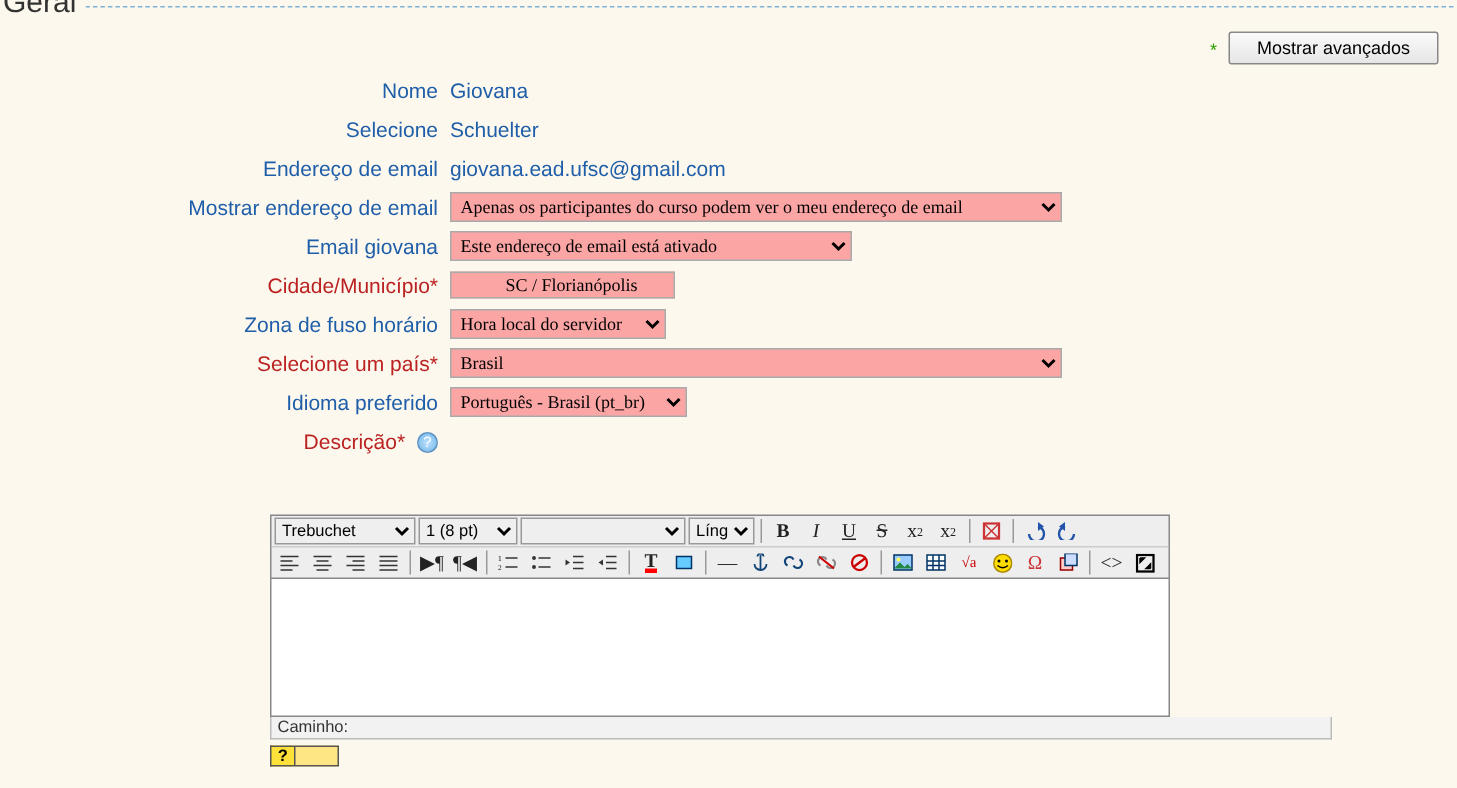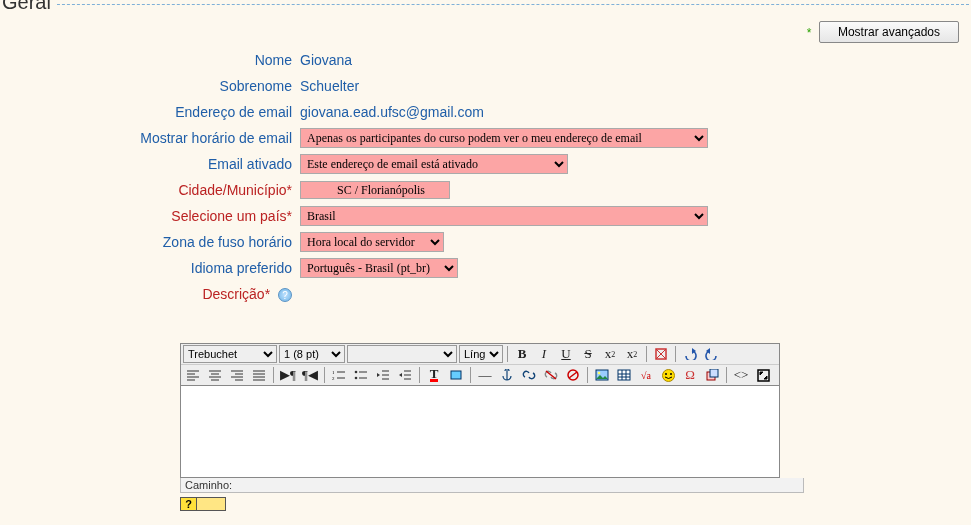--- a/index.html
+++ b/index.html
@@ -127,21 +127,21 @@
   }
   .tbtn svg { pointer-events: none; }
   .edit-area {
     width: 600px;
     height: 92px;
     border: 1px solid #888;
     border-top: none;
     background: #fff;
   }
   .pathbar {
-    width: 624px;
+    width: 708px;
     border: 1px solid #bbb;
     border-top: none;
     background: #f2f2f2;
     font-size: 11px;
     padding: 1px 4px;
     color: #333;
   }
   .kbd-badge {
     margin-top: 4px;
     display: inline-flex;
@@ -176,72 +176,72 @@
   </div>
 
   <div class="form-rows">
 
     <div class="row">
       <div class="label">Nome</div>
       <div class="value">Giovana</div>
     </div>
 
     <div class="row">
-      <div class="label">Sobrenome</div>
+      <div class="label">Selecione</div>
       <div class="value">Schuelter</div>
     </div>
 
     <div class="row">
       <div class="label">Endereço de email</div>
       <div class="value">giovana.ead.ufsc@gmail.com</div>
     </div>
 
     <div class="row">
-      <div class="label">Mostrar horário de email</div>
+      <div class="label">Mostrar endereço de email</div>
       <div class="value">
         <select style="width:408px">
           <option>Apenas os participantes do curso podem ver o meu endereço de email</option>
         </select>
       </div>
     </div>
 
     <div class="row">
-      <div class="label">Email ativado</div>
+      <div class="label">Email giovana</div>
       <div class="value">
         <select style="width:268px">
           <option>Este endereço de email está ativado</option>
         </select>
       </div>
     </div>
 
     <div class="row">
       <div class="label req">
         <span>Cidade/Município</span><span class="req-ast">*</span>
       </div>
       <div class="value">
         <input type="text" style="width: 150px; padding-left: 36px;" value="SC / Florianópolis">
       </div>
     </div>
 
     <div class="row">
+      <div class="label">Zona de fuso horário</div>
+      <div class="value">
+        <select style="width:144px">
+          <option>Hora local do servidor</option>
+        </select>
+      </div>
+    </div>
+
+    <div class="row">
       <div class="label req">
         <span>Selecione um país</span><span class="req-ast">*</span>
       </div>
       <div class="value">
         <select style="width:408px">
           <option>Brasil</option>
-        </select>
-      </div>
-    </div>
-
-    <div class="row">
-      <div class="label">Zona de fuso horário</div>
-      <div class="value">
-        <select style="width:144px">
-          <option>Hora local do servidor</option>
         </select>
       </div>
     </div>
 
     <div class="row">
       <div class="label">Idioma preferido</div>
       <div class="value">
         <select style="width:158px">
           <option>Português - Brasil (pt_br)</option>
         </select>

